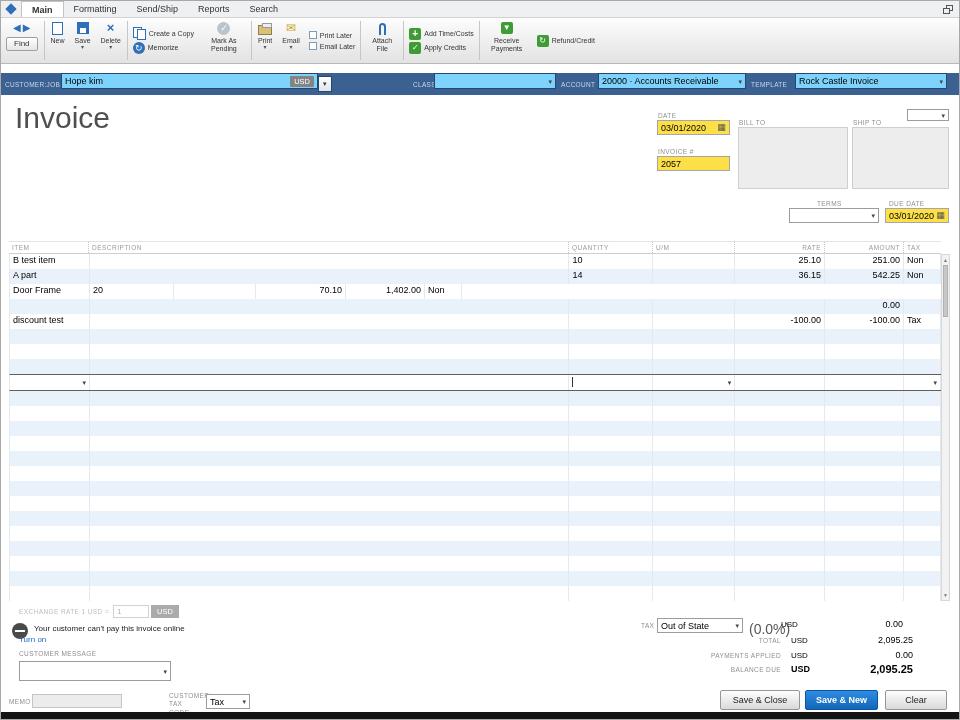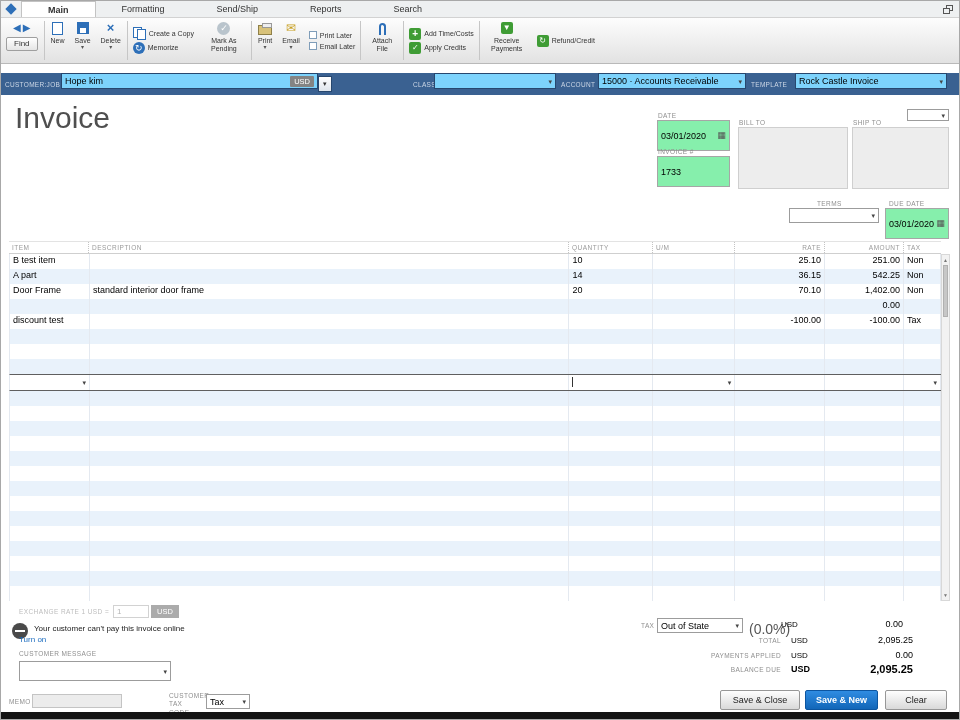--- a/index.html
+++ b/index.html
@@ -3,21 +3,21 @@
 <meta charset="utf-8">
 <style>
   *{margin:0;padding:0;box-sizing:border-box}
   html,body{background:#e8e8e8}
   body{font-family:"Liberation Sans",sans-serif;-webkit-font-smoothing:antialiased}
   .window{position:relative;width:960px;height:720px;background:#fff;overflow:hidden;border:1px solid #a8a8a8}
 
   
   .tabbar{position:absolute;top:0;left:0;width:100%;height:17px;background:#eef0f1;border-bottom:1px solid #d2d2d2;display:flex;align-items:stretch;font-size:9px;color:#333}
   .qb-diamond{width:8px;height:8px;background:#2d6fb8;transform:rotate(45deg);margin:4px 6px 0 6px}
-  .tab{padding:2px 26px;display:flex;align-items:center}
+  .tab{padding:2px 10px;display:flex;align-items:center}
   .tab.active{background:#fff;border:1px solid #c3c3c3;border-bottom:none;font-weight:bold}
   .restore{position:absolute;right:6px;top:4px;width:10px;height:9px}
   .restore .sq{position:absolute;border:1px solid #555;background:#eef0f1}
   .restore .sq.a{left:3px;top:0;width:7px;height:6px}
   .restore .sq.b{left:0;top:3px;width:7px;height:6px}
 
   
   .toolbar{position:absolute;top:17px;left:0;width:100%;height:46px;background:linear-gradient(#fdfdfd,#e2e2e2);border-bottom:1px solid #b9b9b9;display:flex;align-items:stretch;font-size:7px;color:#333}
   .tbtn{display:flex;flex-direction:column;align-items:center;padding:3px 5px 2px;text-align:center;line-height:1.2}
   .tbtn .cap{margin-top:2px;white-space:nowrap}
@@ -51,21 +51,21 @@
   .custbar{position:absolute;top:72px;left:0;width:100%;height:22px;background:#3a6191;font-size:6.5px;color:#ccd7e6;letter-spacing:.3px}
   .custbar .lab{position:absolute;top:8px}
   .fld{position:absolute;background:#7dd3fc;border:1px solid #27476e;height:16px;top:0;display:flex;align-items:center;padding:0 3px;font-size:9px;color:#000;letter-spacing:0}
   .fld .grow{flex:1;overflow:hidden;white-space:nowrap}
   .usd-chip{background:#848484;color:#fff;font-size:7.5px;padding:1px 4px;border-radius:1px}
   .ddbtn{position:absolute;top:3px;width:14px;height:16px;background:linear-gradient(#fff,#dfe5ec);border:1px solid #27476e;display:flex;align-items:center;justify-content:center;font-size:7px;color:#333}
   .chev{font-size:7px;color:#444;line-height:7px}
 
   
   .lbl{position:absolute;font-size:6.5px;color:#8f8f8f;letter-spacing:.4px}
-  .input{position:absolute;background:#86efac;border:1px solid #a6a6a6;height:31px;display:flex;align-items:center;padding:0 3px;font-size:9px;color:#000}
+  .input{position:absolute;background:#fde047;border:1px solid #a6a6a6;height:15px;display:flex;align-items:center;padding:0 3px;font-size:9px;color:#000}
   .input .grow{flex:1;white-space:nowrap}
   .cal{font-size:9px;color:#555;line-height:9px}
   .title{position:absolute;left:14px;top:100px;font-size:30px;color:#4f4f4f;font-weight:400}
   .addrbox{position:absolute;background:#ededed;border:1px solid #cfcfcf}
   .link{color:#1a6bbf}
 
   
   .thead{position:absolute;left:8px;top:240px;width:932px;height:13px;display:flex;font-size:6.5px;color:#9a9a9a;letter-spacing:.5px;border-top:1px solid #e3e3e3;border-bottom:1px solid #cfcfcf}
   .thead>div{padding:2px 3px;border-right:1px dotted #c4c4c4;white-space:nowrap;overflow:hidden}
   .thead>div:last-child{border-right:none}
@@ -251,41 +251,41 @@
       </div>
 
     <span class="lab" style="left:412px">CLASS</span>
     <div class="fld" style="left:433px;width:122px">
       <span class="grow"></span>
       <span class="chev">▾</span>
     </div>
 
     <span class="lab" style="left:560px">ACCOUNT</span>
     <div class="fld" style="left:597px;width:148px">
-      <span class="grow">15000 · Accounts Receivable</span>
+      <span class="grow">20000 · Accounts Receivable</span>
       <span class="chev">▾</span>
     </div>
 
     <span class="lab" style="left:750px">TEMPLATE</span>
     <div class="fld" style="left:794px;width:152px">
       <span class="grow">Rock Castle Invoice</span>
       <span class="chev">▾</span>
     </div>
   </div>
 
   <div class="title">Invoice</div>
 
   <span class="lbl" style="left:657px;top:111px">DATE</span>
   <div class="input" style="left:656px;top:119px;width:73px">
     <span class="grow">03/01/2020</span>
     <span class="cal">▦</span>
   </div>
   <span class="lbl" style="left:657px;top:147px">INVOICE #</span>
   <div class="input" style="left:656px;top:155px;width:73px">
-    <span class="grow">1733</span>
+    <span class="grow">2057</span>
   </div>
 
   <div class="dropdown" style="left:906px;top:108px;width:42px;height:12px;font-size:8px">
     <span class="grow"></span>
       <span class="chev">▾</span>
   </div>
   <span class="lbl" style="left:738px;top:118px">BILL TO</span>
   <div class="addrbox" style="left:737px;top:126px;width:110px;height:62px"></div>
   <span class="lbl" style="left:852px;top:118px">SHIP TO</span>
   <div class="addrbox" style="left:851px;top:126px;width:97px;height:62px"></div>
@@ -325,21 +325,20 @@
       <div class="c-item">A part</div>
         <div class="c-desc"></div>
       <div class="c-qty">14</div>
         <div class="c-um"></div>
       <div class="c-rate">36.15</div>
         <div class="c-amt">542.25</div>
       <div class="c-tax">Non</div>
     </div>
     <div class="trow">
       <div class="c-item">Door Frame</div>
-        <div class="c-desc">standard interior door frame</div>
       <div class="c-qty">20</div>
         <div class="c-um"></div>
       <div class="c-rate">70.10</div>
         <div class="c-amt">1,402.00</div>
       <div class="c-tax">Non</div>
     </div>
     <div class="trow">
       <div class="c-item"></div>
         <div class="c-desc"></div>
       <div class="c-qty"></div>

